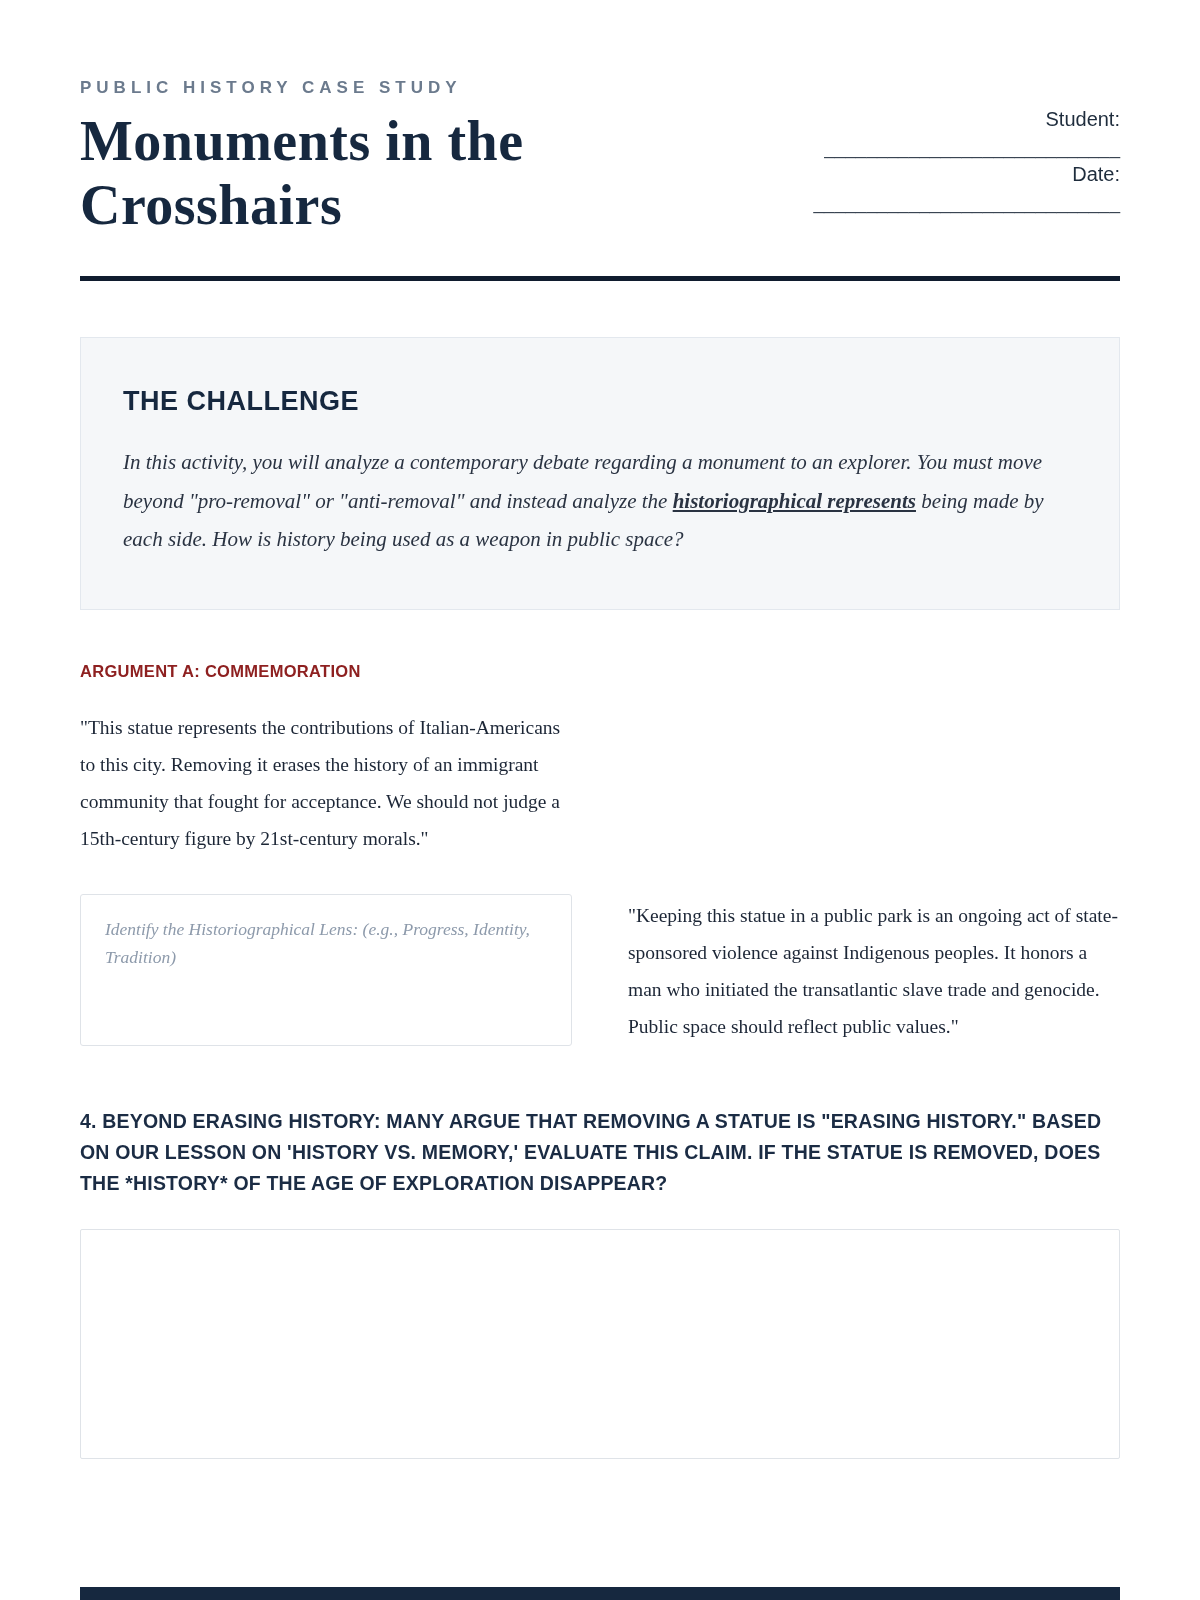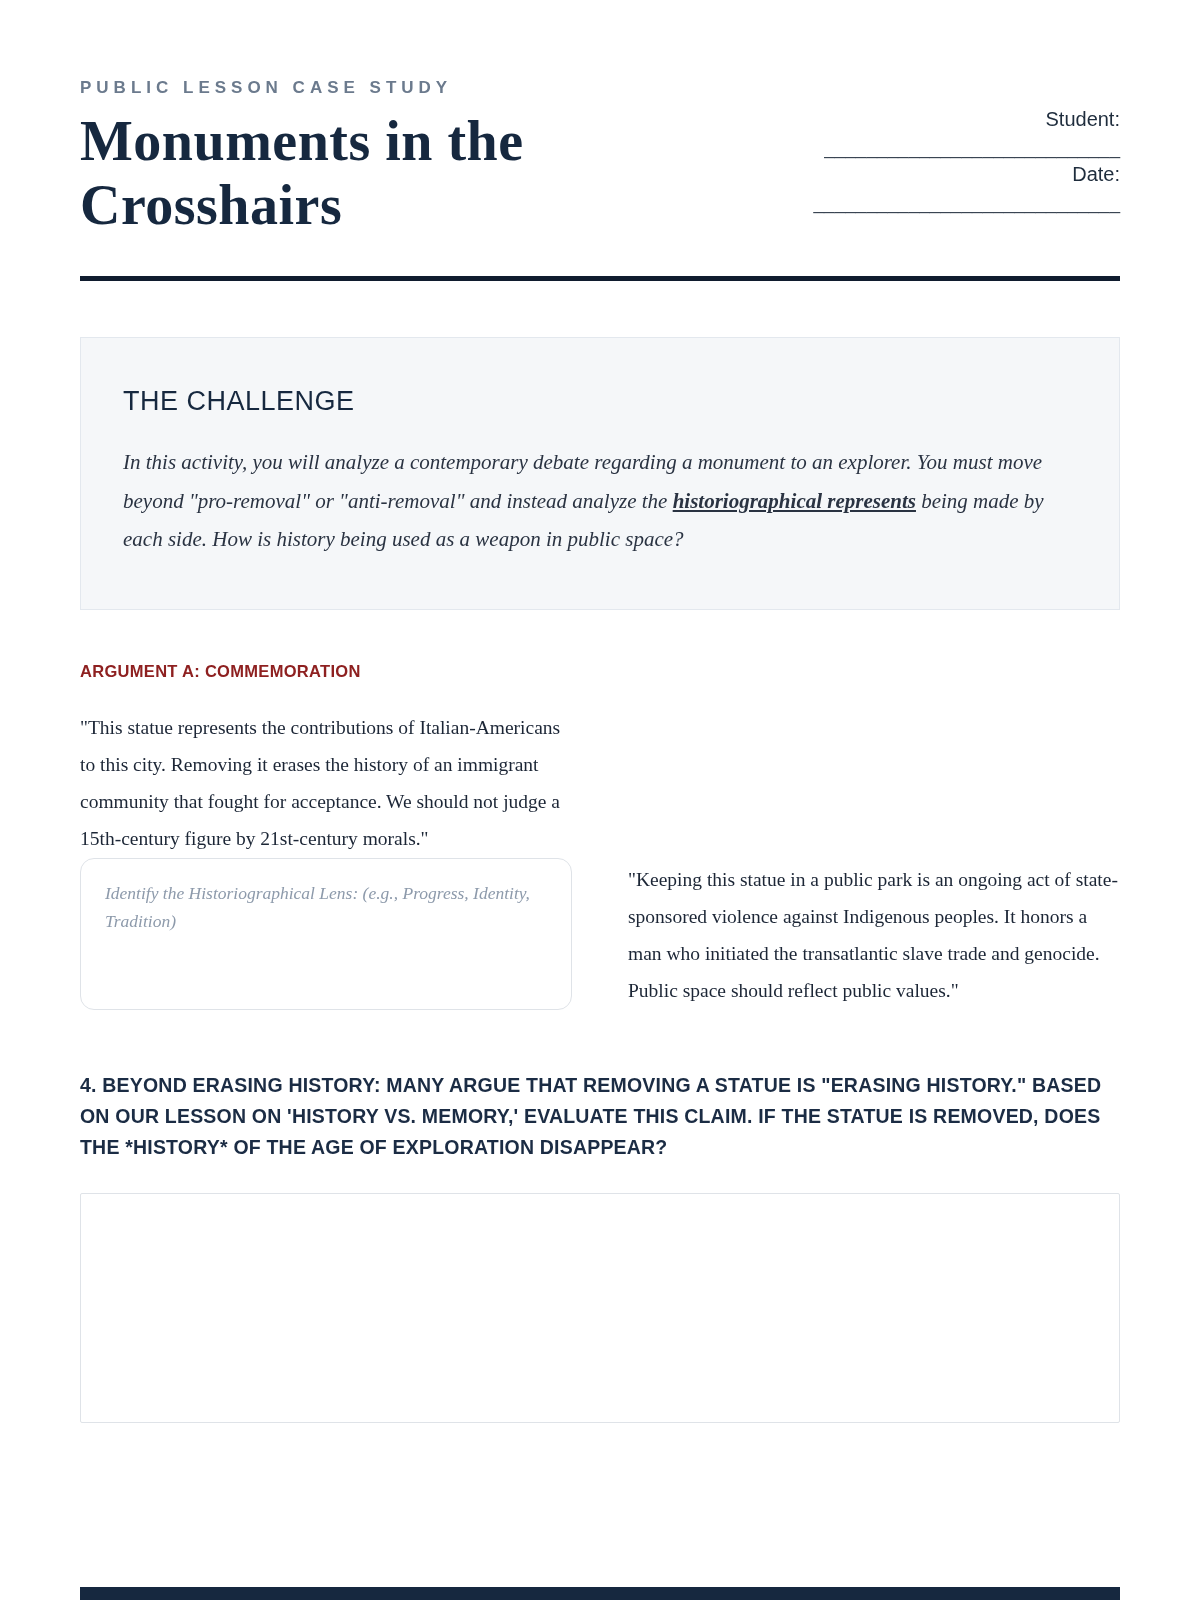--- a/index.html
+++ b/index.html
@@ -66,21 +66,21 @@
 
   
   .challenge {
     margin-top: 56px;
     background: var(--panel);
     border: 1px solid var(--panel-border);
     padding: 48px 42px 50px 42px;
   }
   .challenge-heading {
     font-size: 27px;
-    font-weight: normal;
+    font-weight: bold;
     color: var(--navy);
     letter-spacing: 0.5px;
   }
   .challenge-body {
     margin-top: 26px;
     font-family: "Liberation Serif", serif;
     font-style: italic;
     font-size: 21px;
     line-height: 1.85;
     color: #2a3342;
@@ -115,22 +115,23 @@
     letter-spacing: 0.3px;
   }
   .arg-quote {
     margin-top: 28px;
     font-family: "Liberation Serif", serif;
     font-size: 19.5px;
     line-height: 1.9;
     color: var(--ink);
   }
   .lens-box {
+    margin-top: 36px;
     border: 1px solid var(--box-border);
-    border-radius: 14px;
+    border-radius: 3px;
     min-height: 152px;
     padding: 20px 24px;
     background: #ffffff;
     cursor: text;
   }
   .lens-placeholder {
     font-family: "Liberation Serif", serif;
     font-style: italic;
     font-size: 17.5px;
     line-height: 1.65;
@@ -164,21 +165,21 @@
     background: #16283f;
   }
 </style>
 </head>
 <body>
 
 <div class="page">
 
   <div class="header">
     <div class="header-left">
-      <div class="eyebrow">PUBLIC LESSON CASE STUDY</div>
+      <div class="eyebrow">PUBLIC HISTORY CASE STUDY</div>
       <h1 class="doc-title">Monuments in the Crosshairs</h1>
     </div>
     <div class="header-right">
       <div class="field-label">Student:</div>
       <div class="field-line">____________________________</div>
       <div class="field-label">Date:</div>
       <div class="field-line">_____________________________</div>
     </div>
   </div>
 

